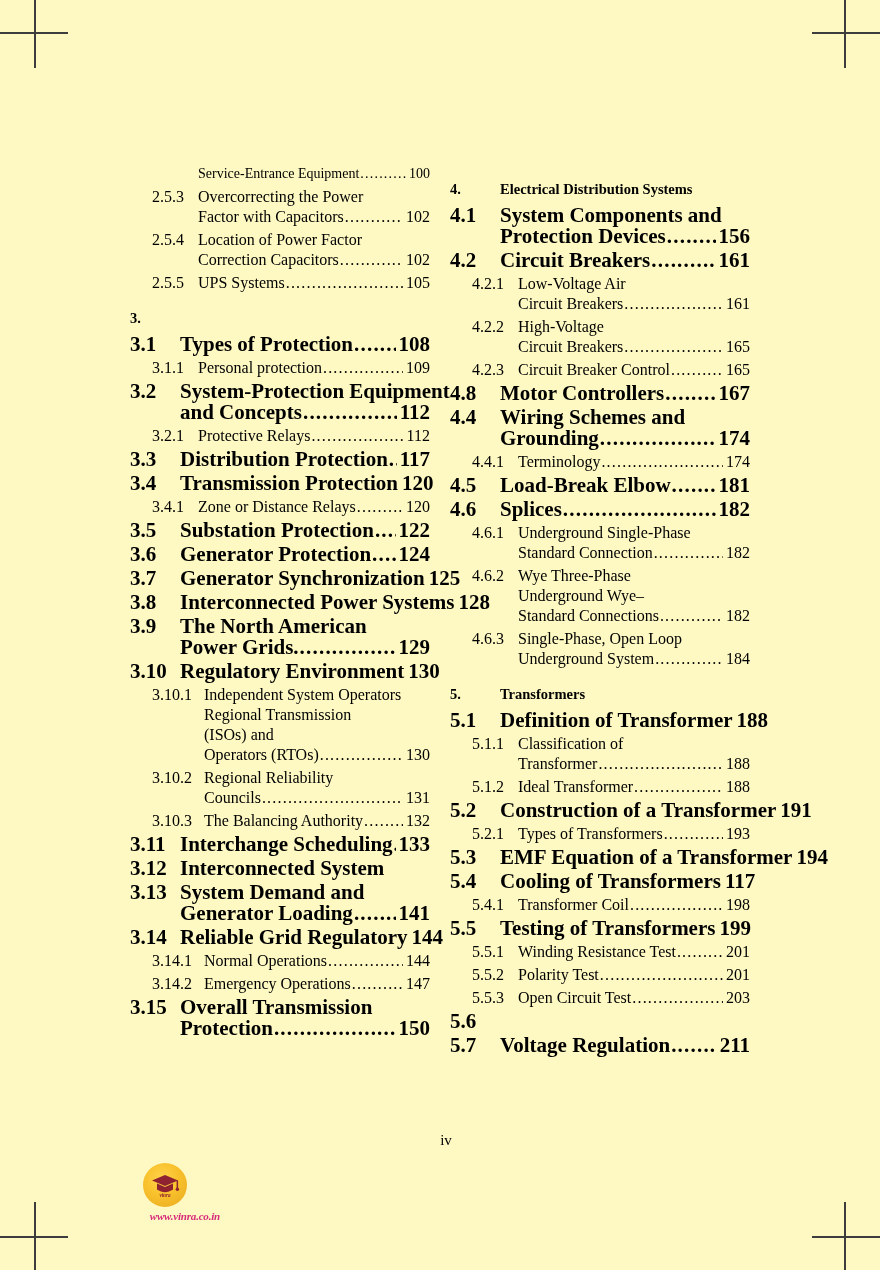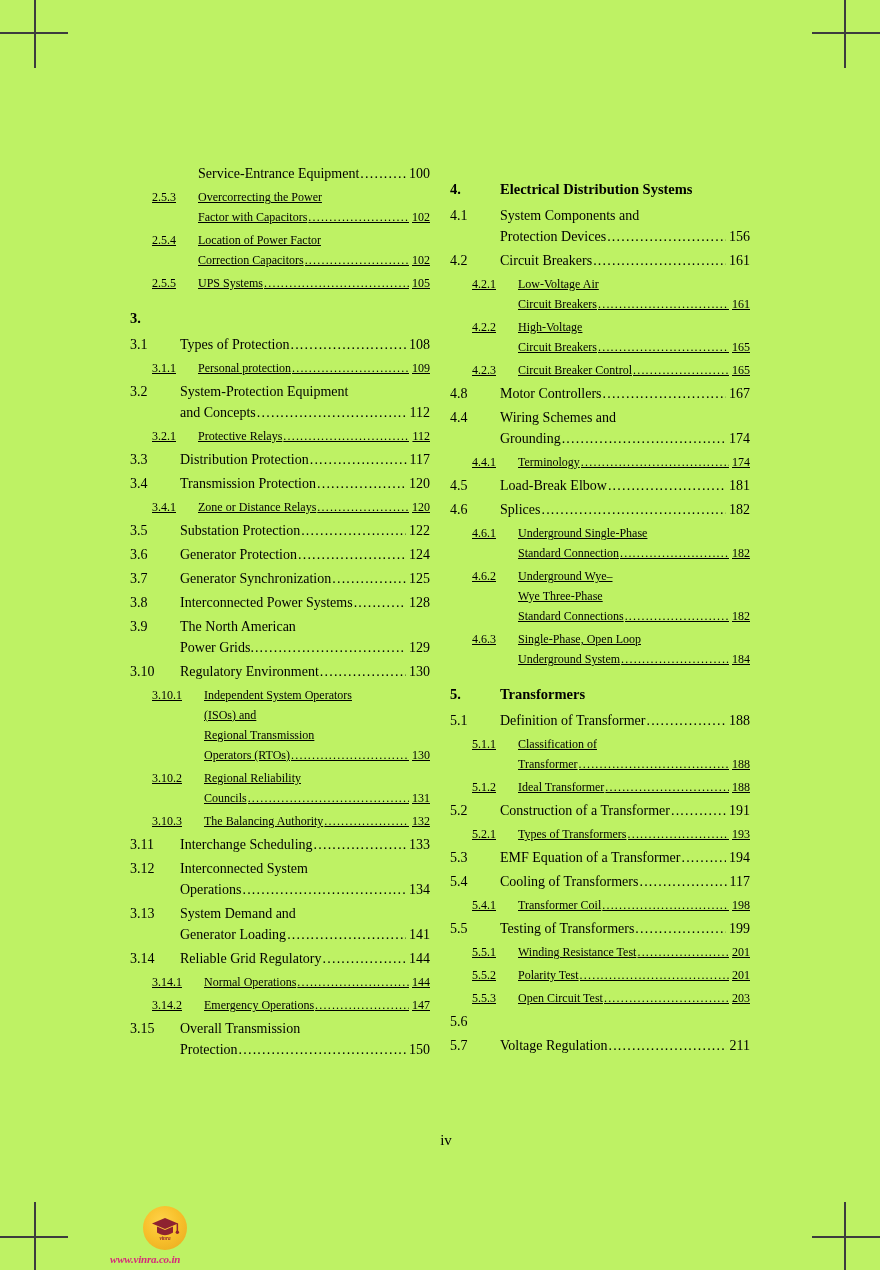--- a/index.html
+++ b/index.html
@@ -8,21 +8,21 @@
     background: #ffffff;
   }
   body {
     font-family: "Liberation Serif", serif;
     color: #000000;
   }
   .page {
     position: relative;
     width: 880px;
     height: 1270px;
-    background: #bef264;
+    background: #fef9c3;
     overflow: hidden;
   }
 
   
   .crop { position: absolute; background: #3d3d3d; }
   .crop.v { width: 2px; height: 68px; }
   .crop.h { height: 2px; width: 68px; }
 
   .crop-tl-v { left: 34px;  top: 0px; }
   .crop-tl-h { left: 0px;   top: 32px; }
@@ -66,35 +66,34 @@
     font-weight: bold;
     font-size: 14.5px;
     line-height: 19px;
     margin-top: 16px;
     margin-bottom: 6px;
   }
   .lvl-chapter .num { width: 50px; }
 
   
   .lvl2 {
-    font-weight: normal;
-    font-size: 14px;
+    font-weight: bold;
+    font-size: 21px;
     line-height: 21px;
     margin-bottom: 3px;
   }
   .lvl2 .num { width: 50px; }
 
   
   .lvl3 {
     font-weight: normal;
-    font-size: 12px;
+    font-size: 16px;
     line-height: 20px;
     margin-bottom: 3px;
     padding-left: 22px;
-    text-decoration: underline;
   }
   .lvl3 .num { width: 46px; }
   .lvl3-wide .num { width: 52px; }
 
   
   .lvl-cont {
     font-weight: normal;
     font-size: 14px;
     line-height: 20px;
     margin-bottom: 3px;
@@ -134,23 +133,23 @@
     right: 0;
     top: 1132px;
     text-align: center;
     font-size: 15px;
     font-family: "Liberation Serif", serif;
     padding-left: 12px;
   }
   .brand {
     position: absolute;
     left: 110px;
-    top: 1206px;
+    top: 1163px;
     width: 110px;
-    text-align: left;
+    text-align: right;
   }
   .brand-mark {
     width: 44px;
     height: 44px;
     border-radius: 50%;
     margin: 0 auto;
     background: radial-gradient(circle at 42% 35%, #ffd34a 0%, #f8c12c 45%, #e8a81f 100%);
     position: relative;
   }
   .brand-mark svg { display: block; }
@@ -372,25 +371,25 @@
             </div>
           </div>
           <div class="entry lvl3 lvl3-wide">
             <div class="num">3.10.1</div>
             <div class="body-col">
               <div class="line noleader">
                 <span class="txt">Independent System Operators</span>
                 <span class="pg"></span>
               </div>
               <div class="line noleader">
+                <span class="txt">Regional Transmission</span>
+                <span class="pg"></span>
+              </div>
+              <div class="line noleader">
                 <span class="txt">(ISOs) and</span>
-                <span class="pg"></span>
-              </div>
-              <div class="line noleader">
-                <span class="txt">Regional Transmission</span>
                 <span class="pg"></span>
               </div>
               <div class="line">
                 <span class="txt">Operators (RTOs)</span>
                 <span class="leader"></span>
                 <span class="pg">130</span>
               </div>
             </div>
           </div>
           <div class="entry lvl3 lvl3-wide">
@@ -426,25 +425,20 @@
                 <span class="pg">133</span>
               </div>
             </div>
           </div>
           <div class="entry lvl2">
             <div class="num">3.12</div>
             <div class="body-col">
               <div class="line noleader">
                 <span class="txt">Interconnected System</span>
                 <span class="pg"></span>
-              </div>
-              <div class="line">
-                <span class="txt">Operations</span>
-                <span class="leader"></span>
-                <span class="pg">134</span>
               </div>
             </div>
           </div>
           <div class="entry lvl2">
             <div class="num">3.13</div>
             <div class="body-col">
               <div class="line noleader">
                 <span class="txt">System Demand and</span>
                 <span class="pg"></span>
               </div>
@@ -637,25 +631,25 @@
                 <span class="txt">Standard Connection</span>
                 <span class="leader"></span>
                 <span class="pg">182</span>
               </div>
             </div>
           </div>
           <div class="entry lvl3">
             <div class="num">4.6.2</div>
             <div class="body-col">
               <div class="line noleader">
+                <span class="txt">Wye Three-Phase</span>
+                <span class="pg"></span>
+              </div>
+              <div class="line noleader">
                 <span class="txt">Underground Wye–</span>
-                <span class="pg"></span>
-              </div>
-              <div class="line noleader">
-                <span class="txt">Wye Three-Phase</span>
                 <span class="pg"></span>
               </div>
               <div class="line">
                 <span class="txt">Standard Connections</span>
                 <span class="leader"></span>
                 <span class="pg">182</span>
               </div>
             </div>
           </div>
           <div class="entry lvl3">

